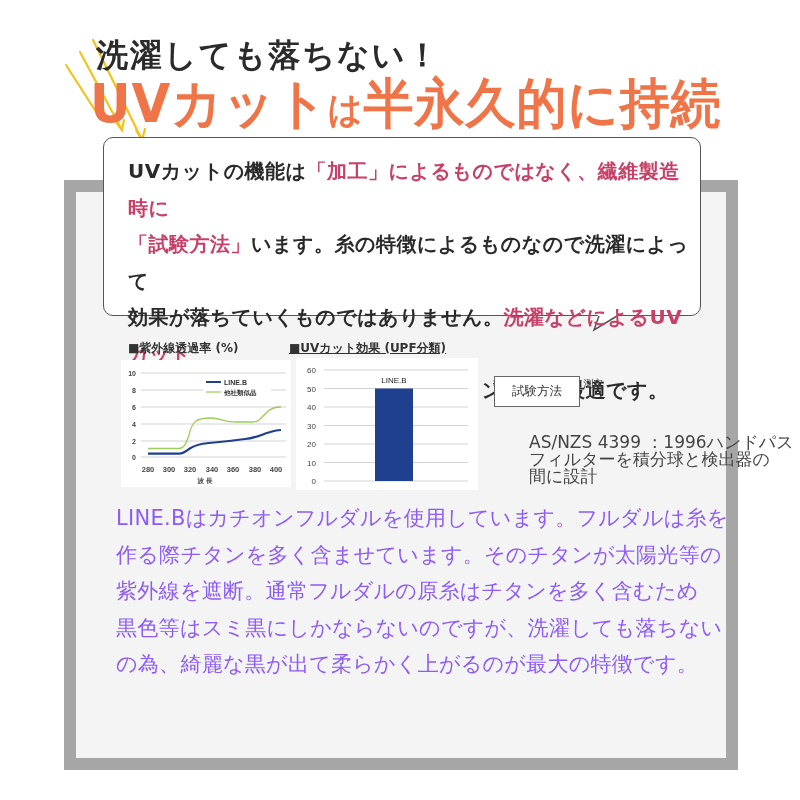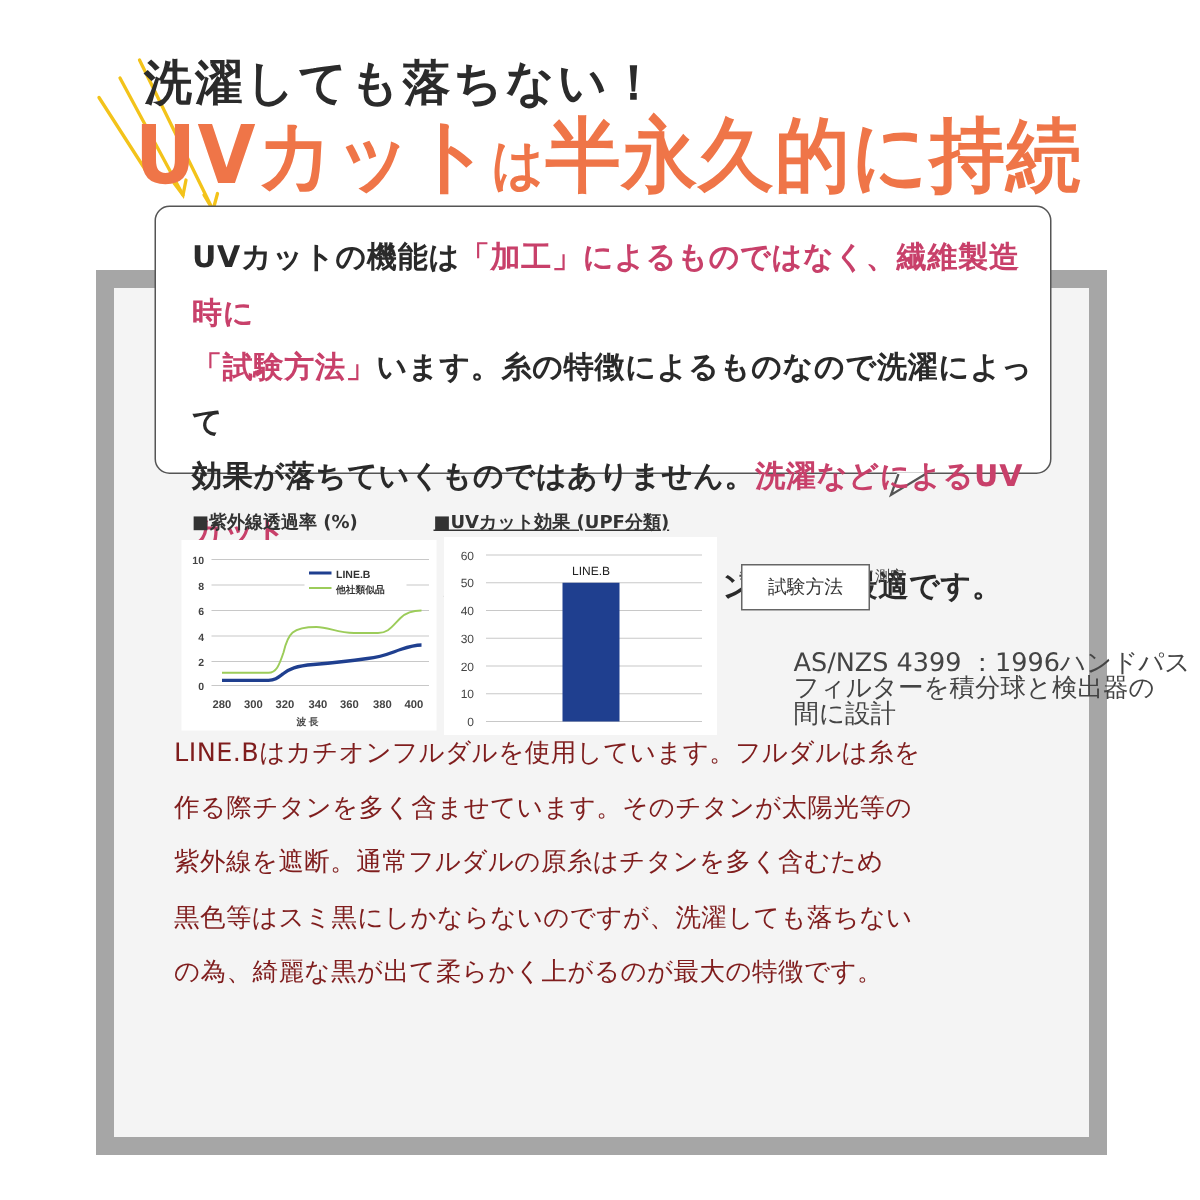--- a/index.html
+++ b/index.html
@@ -15,21 +15,21 @@
   .bubble { left:103px; top:137px; width:598px; height:179px; background:#ffffff; border:1.5px solid #555; border-radius:10px; box-sizing:border-box; }
   .bubble-text { left:128px; top:153px; width:570px; font-size:20px; line-height:36.5px; color:#2a2a2a; letter-spacing:0.5px;font-weight:bold; }
   .pink { color:#c8406a; }
   .tail { left:588px; top:312px; width:40px; height:24px; }
   .chart-title { font-size:12px; font-weight:bold; color:#333; white-space:nowrap; }
   .chart-box { background:#ffffff; }
   .note { font-size:10px; color:#444; white-space:nowrap; }
   .method-btn { left:494px; top:376px; width:86px; height:31px; border:1px solid #666; background:#fff; box-sizing:border-box;
                 font-size:12.5px; color:#333; display:flex; align-items:center; justify-content:center; }
   .method-desc { left:497px; top:434px; font-size:17px; line-height:17px; color:#444; white-space:nowrap;margin-left:32px; }
-  .body-text { left:116px; top:484px; width:600px; font-size:17px; line-height:36.5px; color:#7f1d1d; letter-spacing:0.3px; }
+  .body-text { left:116px; top:500px; width:600px; font-size:21px; line-height:36.5px; color:#8b5cf6; letter-spacing:0.3px; }
   .body-text div { white-space:nowrap; }
   svg text { font-family:"Liberation Sans", sans-serif; }
 </style>
 </head>
 <body>
 
 <div class="abs frame"></div>
 <div class="abs frame-inner"></div>
 
 <svg class="abs rays" viewBox="0 0 110 120">

